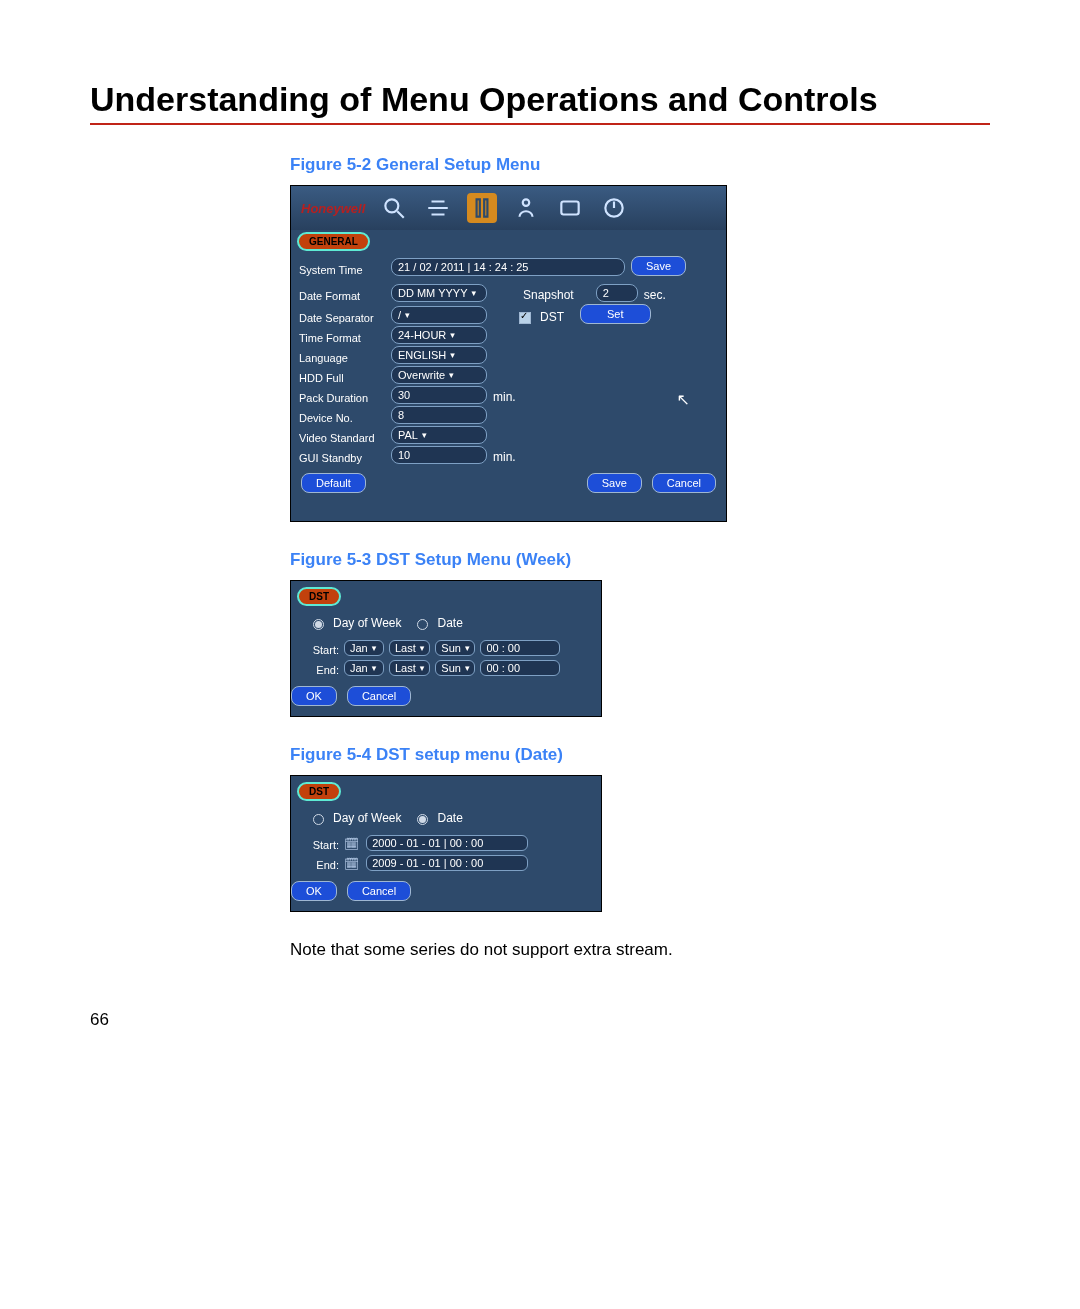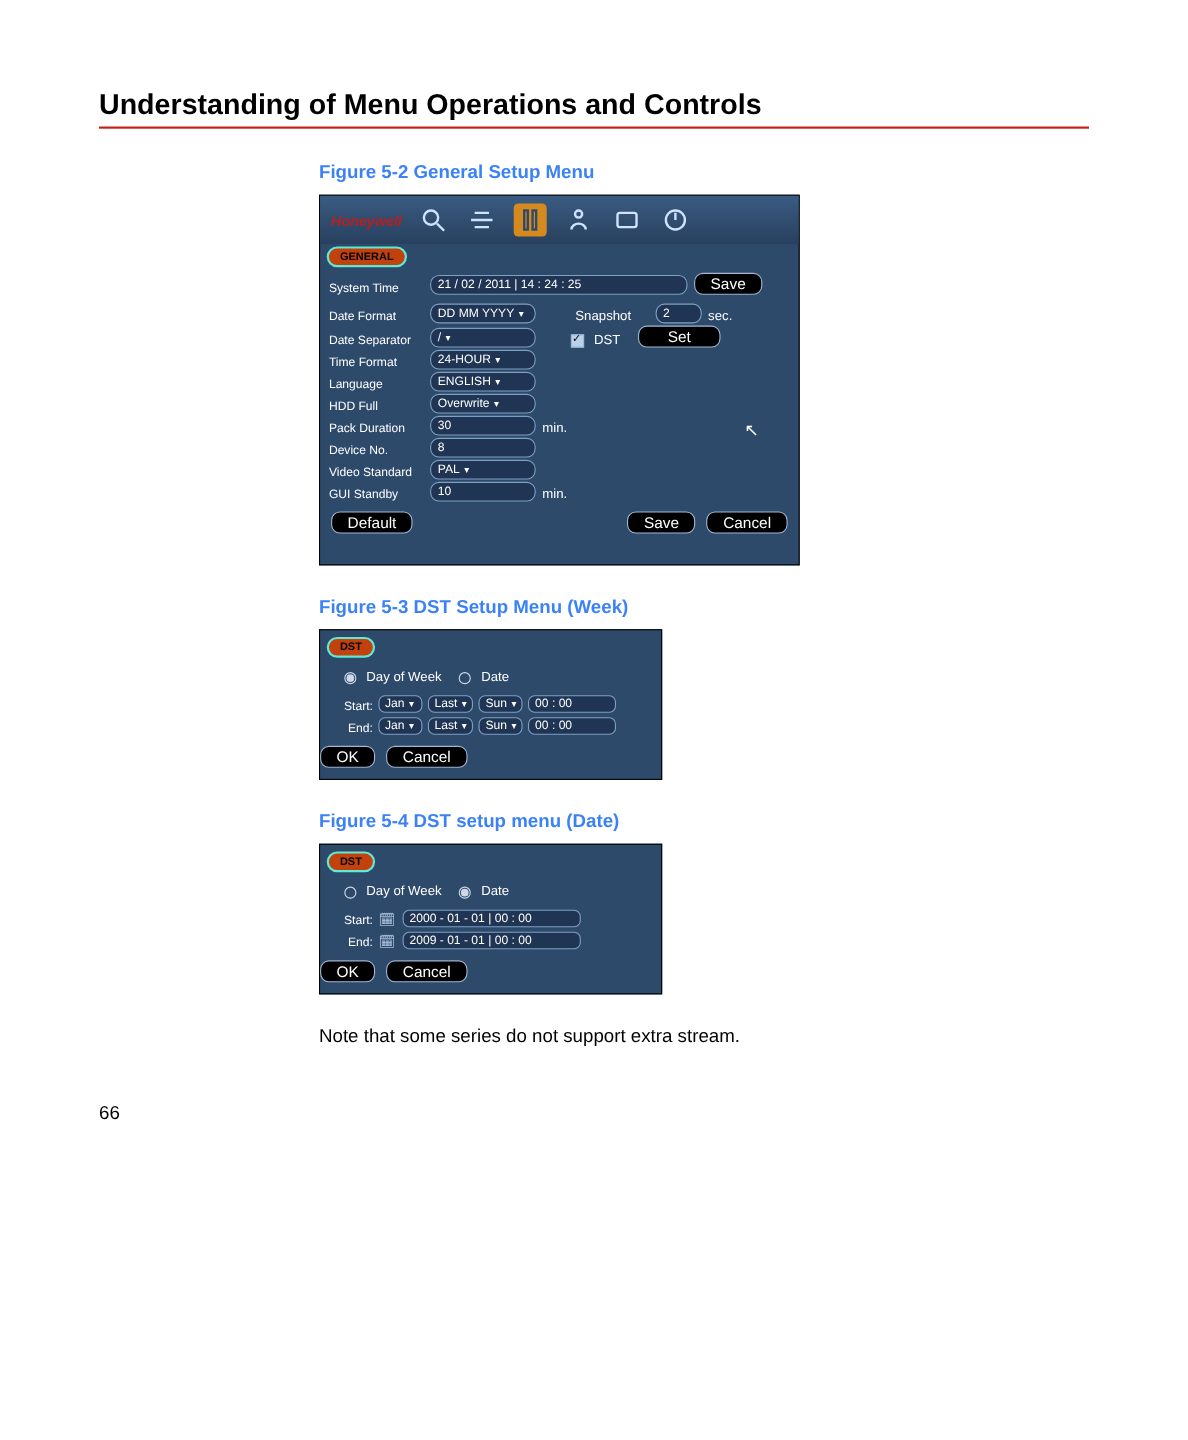--- a/index.html
+++ b/index.html
@@ -1,36 +1,36 @@
 <!DOCTYPE html>
 <html><head>
 <meta charset="utf-8">
 <style>
   body{margin:0;padding:0;background:#fff;font-family:Arial,Helvetica,sans-serif;color:#000;width:1080px}
   .page{padding:80px 90px 40px 90px}
-  h1.section{font-size:26px;font-weight:bold;margin:0 0 4px 0}
+  h1.section{font-size:34px;font-weight:bold;margin:0 0 4px 0}
   .rule{border:none;border-top:2px solid #c02418;margin:0 0 30px 0}
   .figcap{color:#3b82f6;font-weight:bold;font-size:17px;margin:0 0 10px 0}
   .figwrap{margin-left:200px;margin-bottom:28px}
   .panel{background:#2e4a6b;color:#fff;border:1px solid #000;position:relative;font-size:12px}
   .panel1{width:435px;height:335px}
   .topbar{background:linear-gradient(#3a5b82,#28405e);height:44px;display:flex;align-items:center;padding:0 6px;gap:14px}
   .brand{color:#b52020;font-weight:bold;font-style:italic;font-size:13px;margin-left:4px}
   .tool{width:30px;height:30px;display:flex;align-items:center;justify-content:center;color:#cfe3ff}
   .tool svg{width:26px;height:26px}
   .tool.active{background:#d58a1f;border-radius:4px}
   .tab{display:inline-block;background:#c2410c;color:#000;font-size:10px;font-weight:bold;padding:2px 10px;border-radius:10px;margin:2px 0 4px 6px;border:2px solid #5eead4}
   .formrow{display:flex;align-items:flex-end;padding:1px 8px;gap:6px}
   .lbl{width:86px;font-size:11px}
   .inp{background:#1f3553;border:1px solid #7ea0c4;border-radius:8px;padding:1px 6px;color:#fff;font-size:11px;height:14px;line-height:14px;display:inline-flex;align-items:center}
   .wide{width:220px}
   .med{width:82px}
   .sm{width:28px}
   .sel::after{content:"▾";margin-left:4px;font-size:9px}
-  .btn{background:#000000;border:1px solid #9fb7d2;border-radius:8px;padding:1px 14px;color:#fff;font-size:14px;display:inline-flex;align-items:center;justify-content:center;height:16px}
+  .btn{background:#1d4ed8;border:1px solid #9fb7d2;border-radius:8px;padding:1px 14px;color:#fff;font-size:11px;display:inline-flex;align-items:center;justify-content:center;height:16px}
   .btnrow{display:flex;gap:10px;justify-content:flex-end;padding:8px 10px}
   .btnrow .left{margin-right:auto}
   .chk{width:10px;height:10px;border:1px solid #9fb7d2;display:inline-block;background:#b9d2e8;position:relative;margin-right:3px}
   .chk::after{content:"✓";position:absolute;top:-3px;left:0;font-size:10px;color:#000}
   .radio{width:9px;height:9px;border:1px solid #cfd9e6;border-radius:50%;display:inline-block;margin-right:4px;position:relative}
   .radio.on::after{content:"";position:absolute;inset:1px;background:#cfd9e6;border-radius:50%}
   .cursor{position:absolute;right:36px;bottom:112px;font-size:16px;color:#fff}
   .panel2{width:310px;padding:4px 0 10px 0}
   .panel3{width:310px;padding:4px 0 10px 0}
   .dstrow{display:flex;align-items:flex-end;gap:5px;padding:2px 14px}

